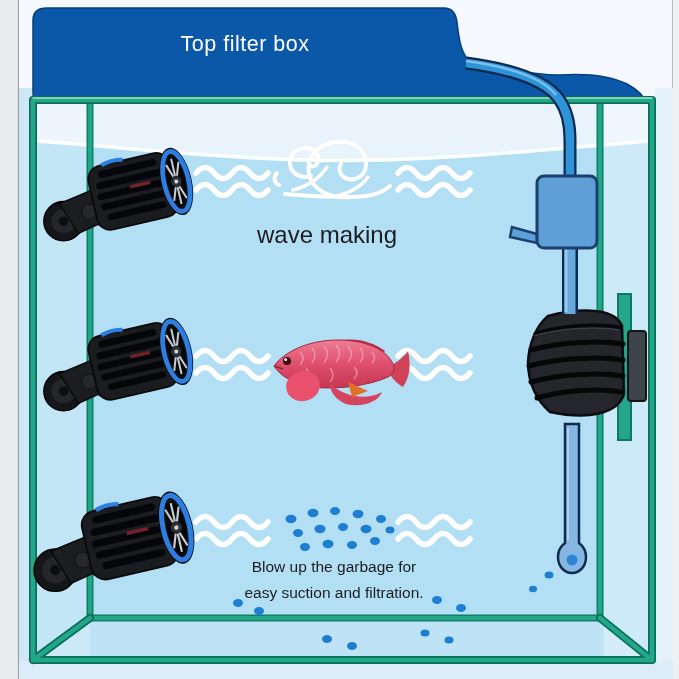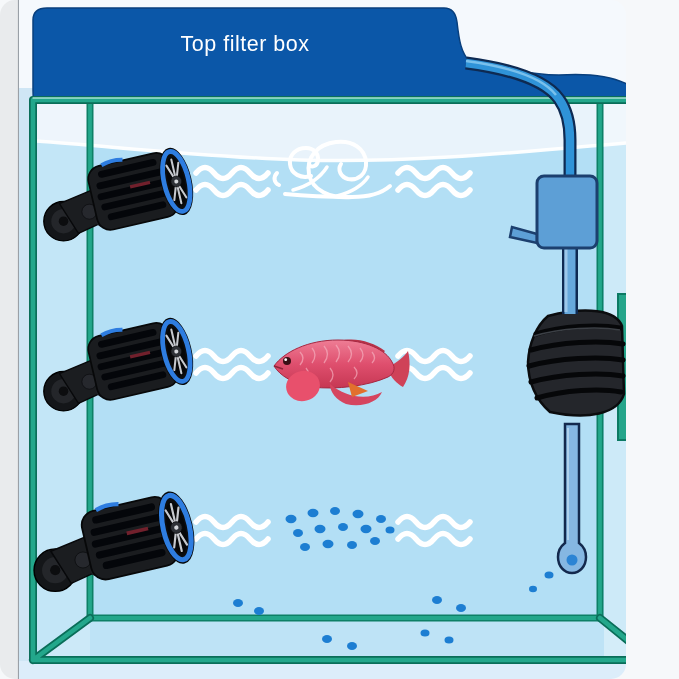--- a/index.html
+++ b/index.html
@@ -1,17 +1,17 @@
 <!DOCTYPE html>
 <html><head>
 <meta charset="utf-8">
 <style>
   html,body{margin:0;padding:0;background:#f6f8fa;}
-  .stage{position:relative;width:626px;height:679px;overflow:hidden;
-         font-family:"Liberation Sans", sans-serif;border-radius:15px;}
+  .stage{position:relative;width:679px;height:679px;overflow:hidden;
+         font-family:"Liberation Sans", sans-serif;}
   .stage svg{position:absolute;left:0;top:0;}
   .txt{position:absolute;color:#1d1d1f;text-align:center;pointer-events:none;}
   .banner-title{left:35px;top:32px;width:420px;font-size:21.5px;color:#ffffff;
                 letter-spacing:.5px;}
   .wave-caption{left:227px;top:221px;width:200px;font-size:24px;}
   .fish-caption{left:204px;top:405px;width:300px;font-size:20px;}
   .garbage-caption{left:229px;top:554px;width:210px;font-size:15.5px;line-height:26px;}
 </style>
 </head>
 <body>
@@ -207,13 +207,18 @@
     <path d="M537,234 L512,227 L510,237 L537,243 Z" fill="#5d9fd6" stroke="#1c3f6e" stroke-width="2.5"></path>
     <rect x="537" y="176" width="60" height="72" rx="7" fill="#5d9fd6" stroke="#1c3f6e" stroke-width="3"></rect>
   </g>
 
   <use href="#wavemaker" transform="translate(122,194) scale(0.68)"></use>
   <use href="#wavemaker" transform="translate(122,364) scale(0.68)"></use>
   <use href="#wavemaker" transform="translate(118,541) scale(0.73)"></use>
 </svg>
 
   <div class="txt banner-title">Top filter box</div>
+  <div class="txt wave-caption">wave making</div>
+  <div class="txt garbage-caption">
+    <div>Blow up the garbage for</div>
+    <div>easy suction and filtration.</div>
+  </div>
 </div>
 
 </body></html>

